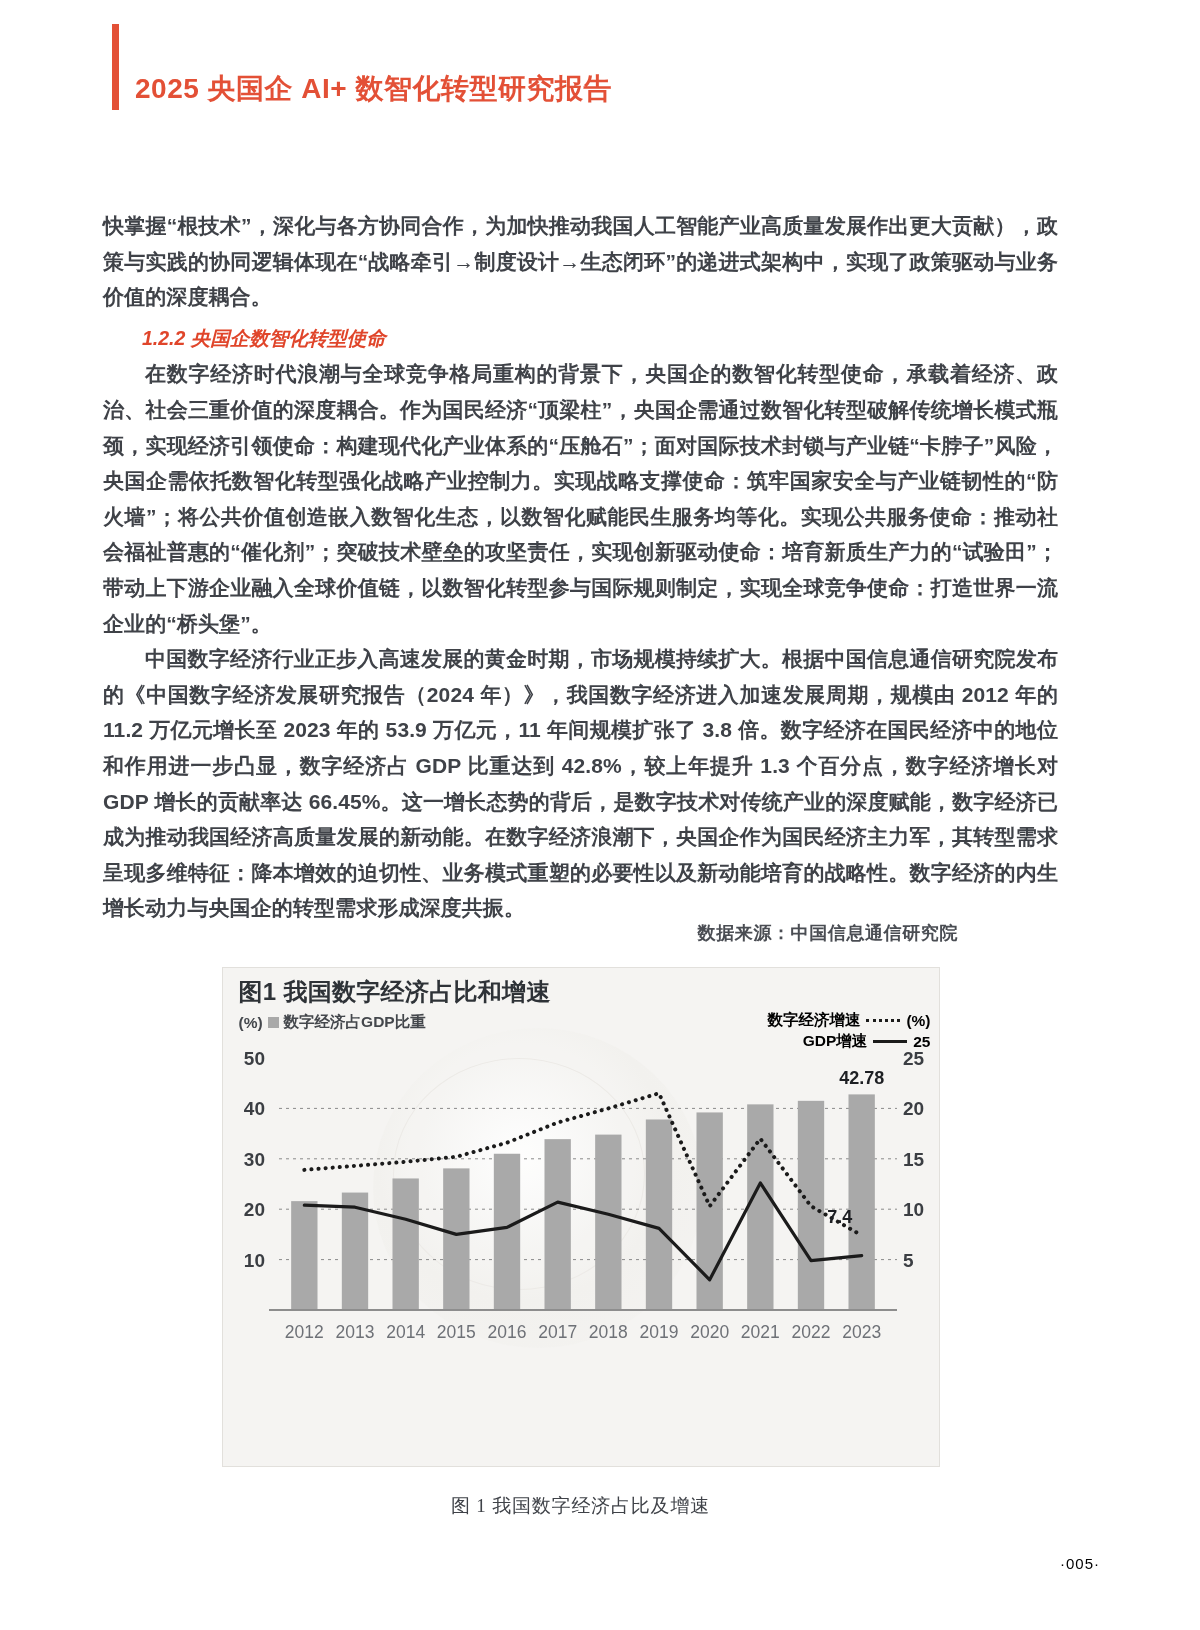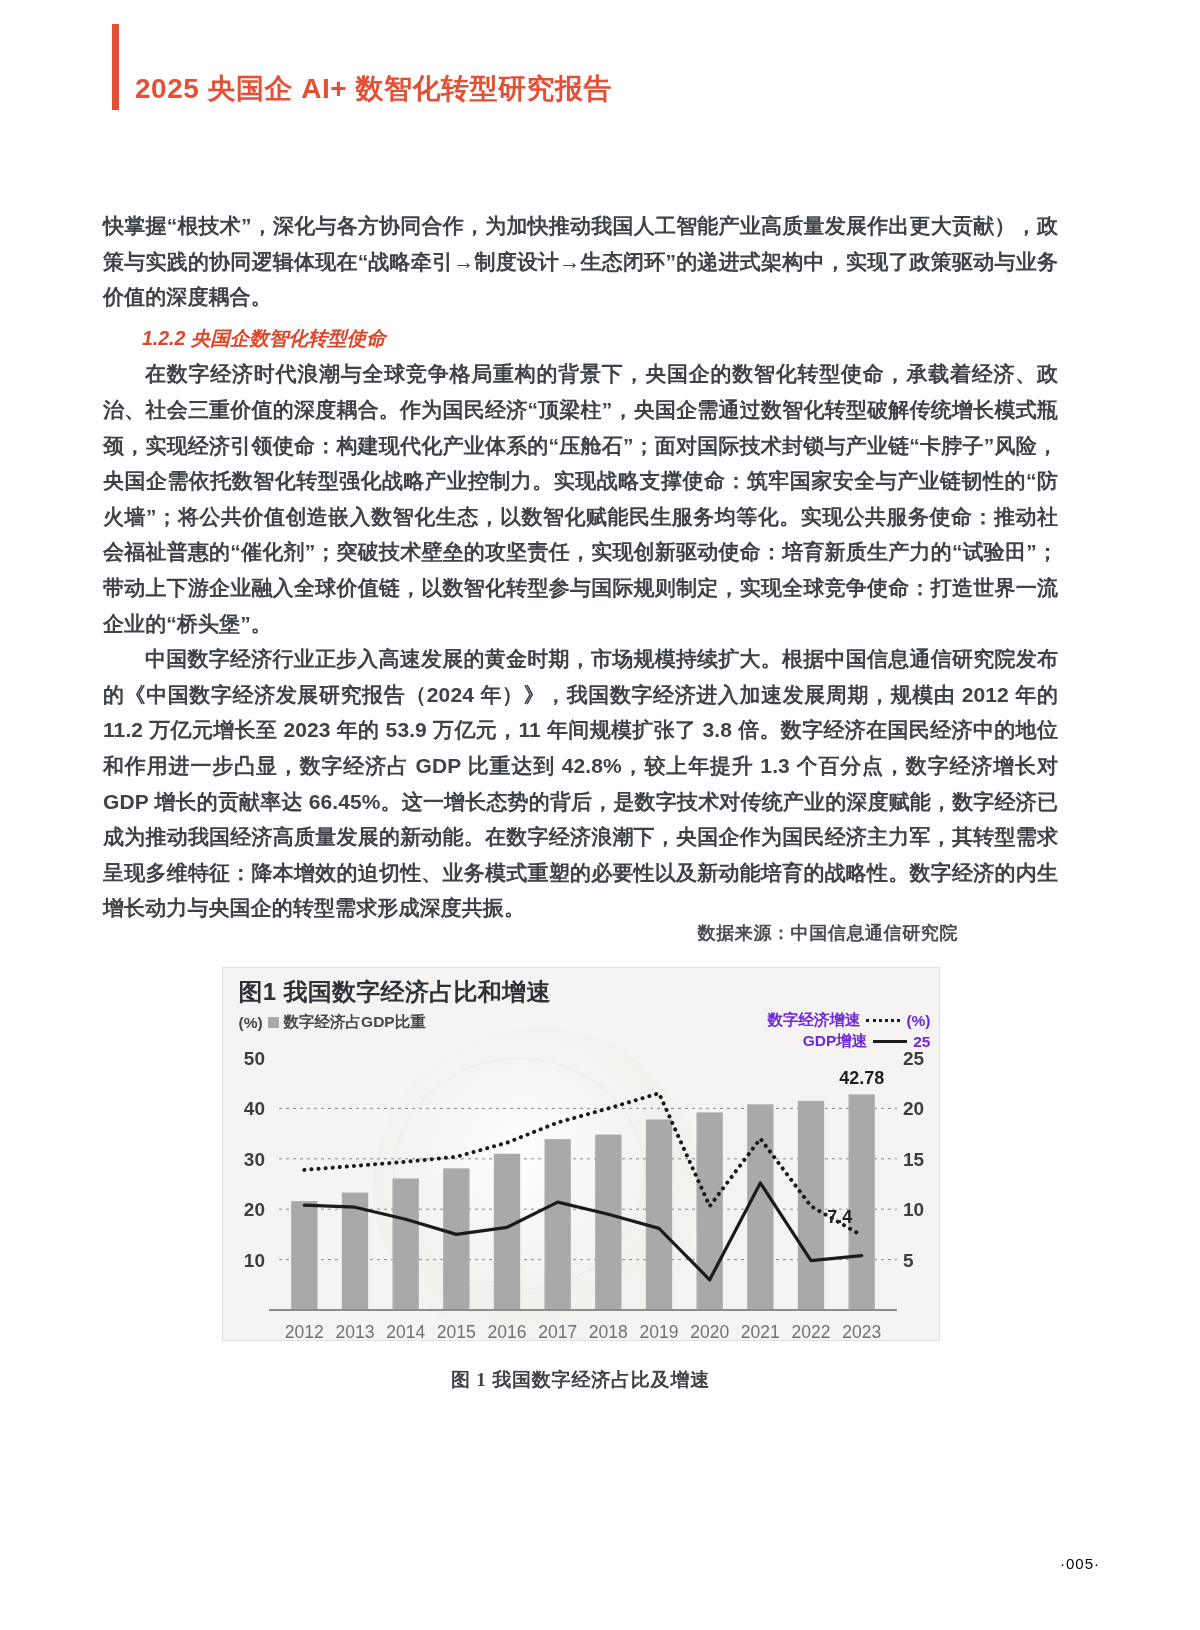--- a/index.html
+++ b/index.html
@@ -87,21 +87,21 @@
     color: #4a4d53;
     font-weight: bold;
     letter-spacing: 0.6px;
     margin-top: 28px;
   }
 
   .chart-card {
     position: relative;
     margin: 22px auto 7px auto;
     width: 718px;
-    height: 374px;
+    height: 500px;
     background: #f5f4f2;
     border: 1px solid #e2e0dc;
     box-sizing: border-box;
     overflow: hidden;
   }
   .chart-bg-globe {
     position: absolute;
     left: 150px;
     top: 60px;
     width: 330px;
@@ -145,21 +145,21 @@
     width: 11px;
     height: 11px;
     background: #a9a9a9;
   }
   .legend-right {
     position: absolute;
     right: 8px;
     top: 42px;
     text-align: center;
     font-size: 15.5px;
-    color: #6d28d9;
+    color: #000000;
     font-weight: bold;
   }
   .legend-row {
     display: flex;
     align-items: center;
     justify-content: flex-end;
     gap: 6px;
     height: 21px;
     white-space: nowrap;
   }
@@ -185,21 +185,20 @@
   }
   .plot svg { display: block; }
 
   .fig-caption {
     margin-top: 26px;
     text-align: center;
     font-size: 19px;
     color: #3f4248;
     font-family: "Liberation Serif", "DejaVu Serif", serif;
     letter-spacing: 0.8px;
-    font-weight: bold;
   }
 
   .page-number {
     position: absolute;
     right: 100px;
     bottom: 58px;
     font-size: 15px;
     color: #000000;
     letter-spacing: 1px;
   }

